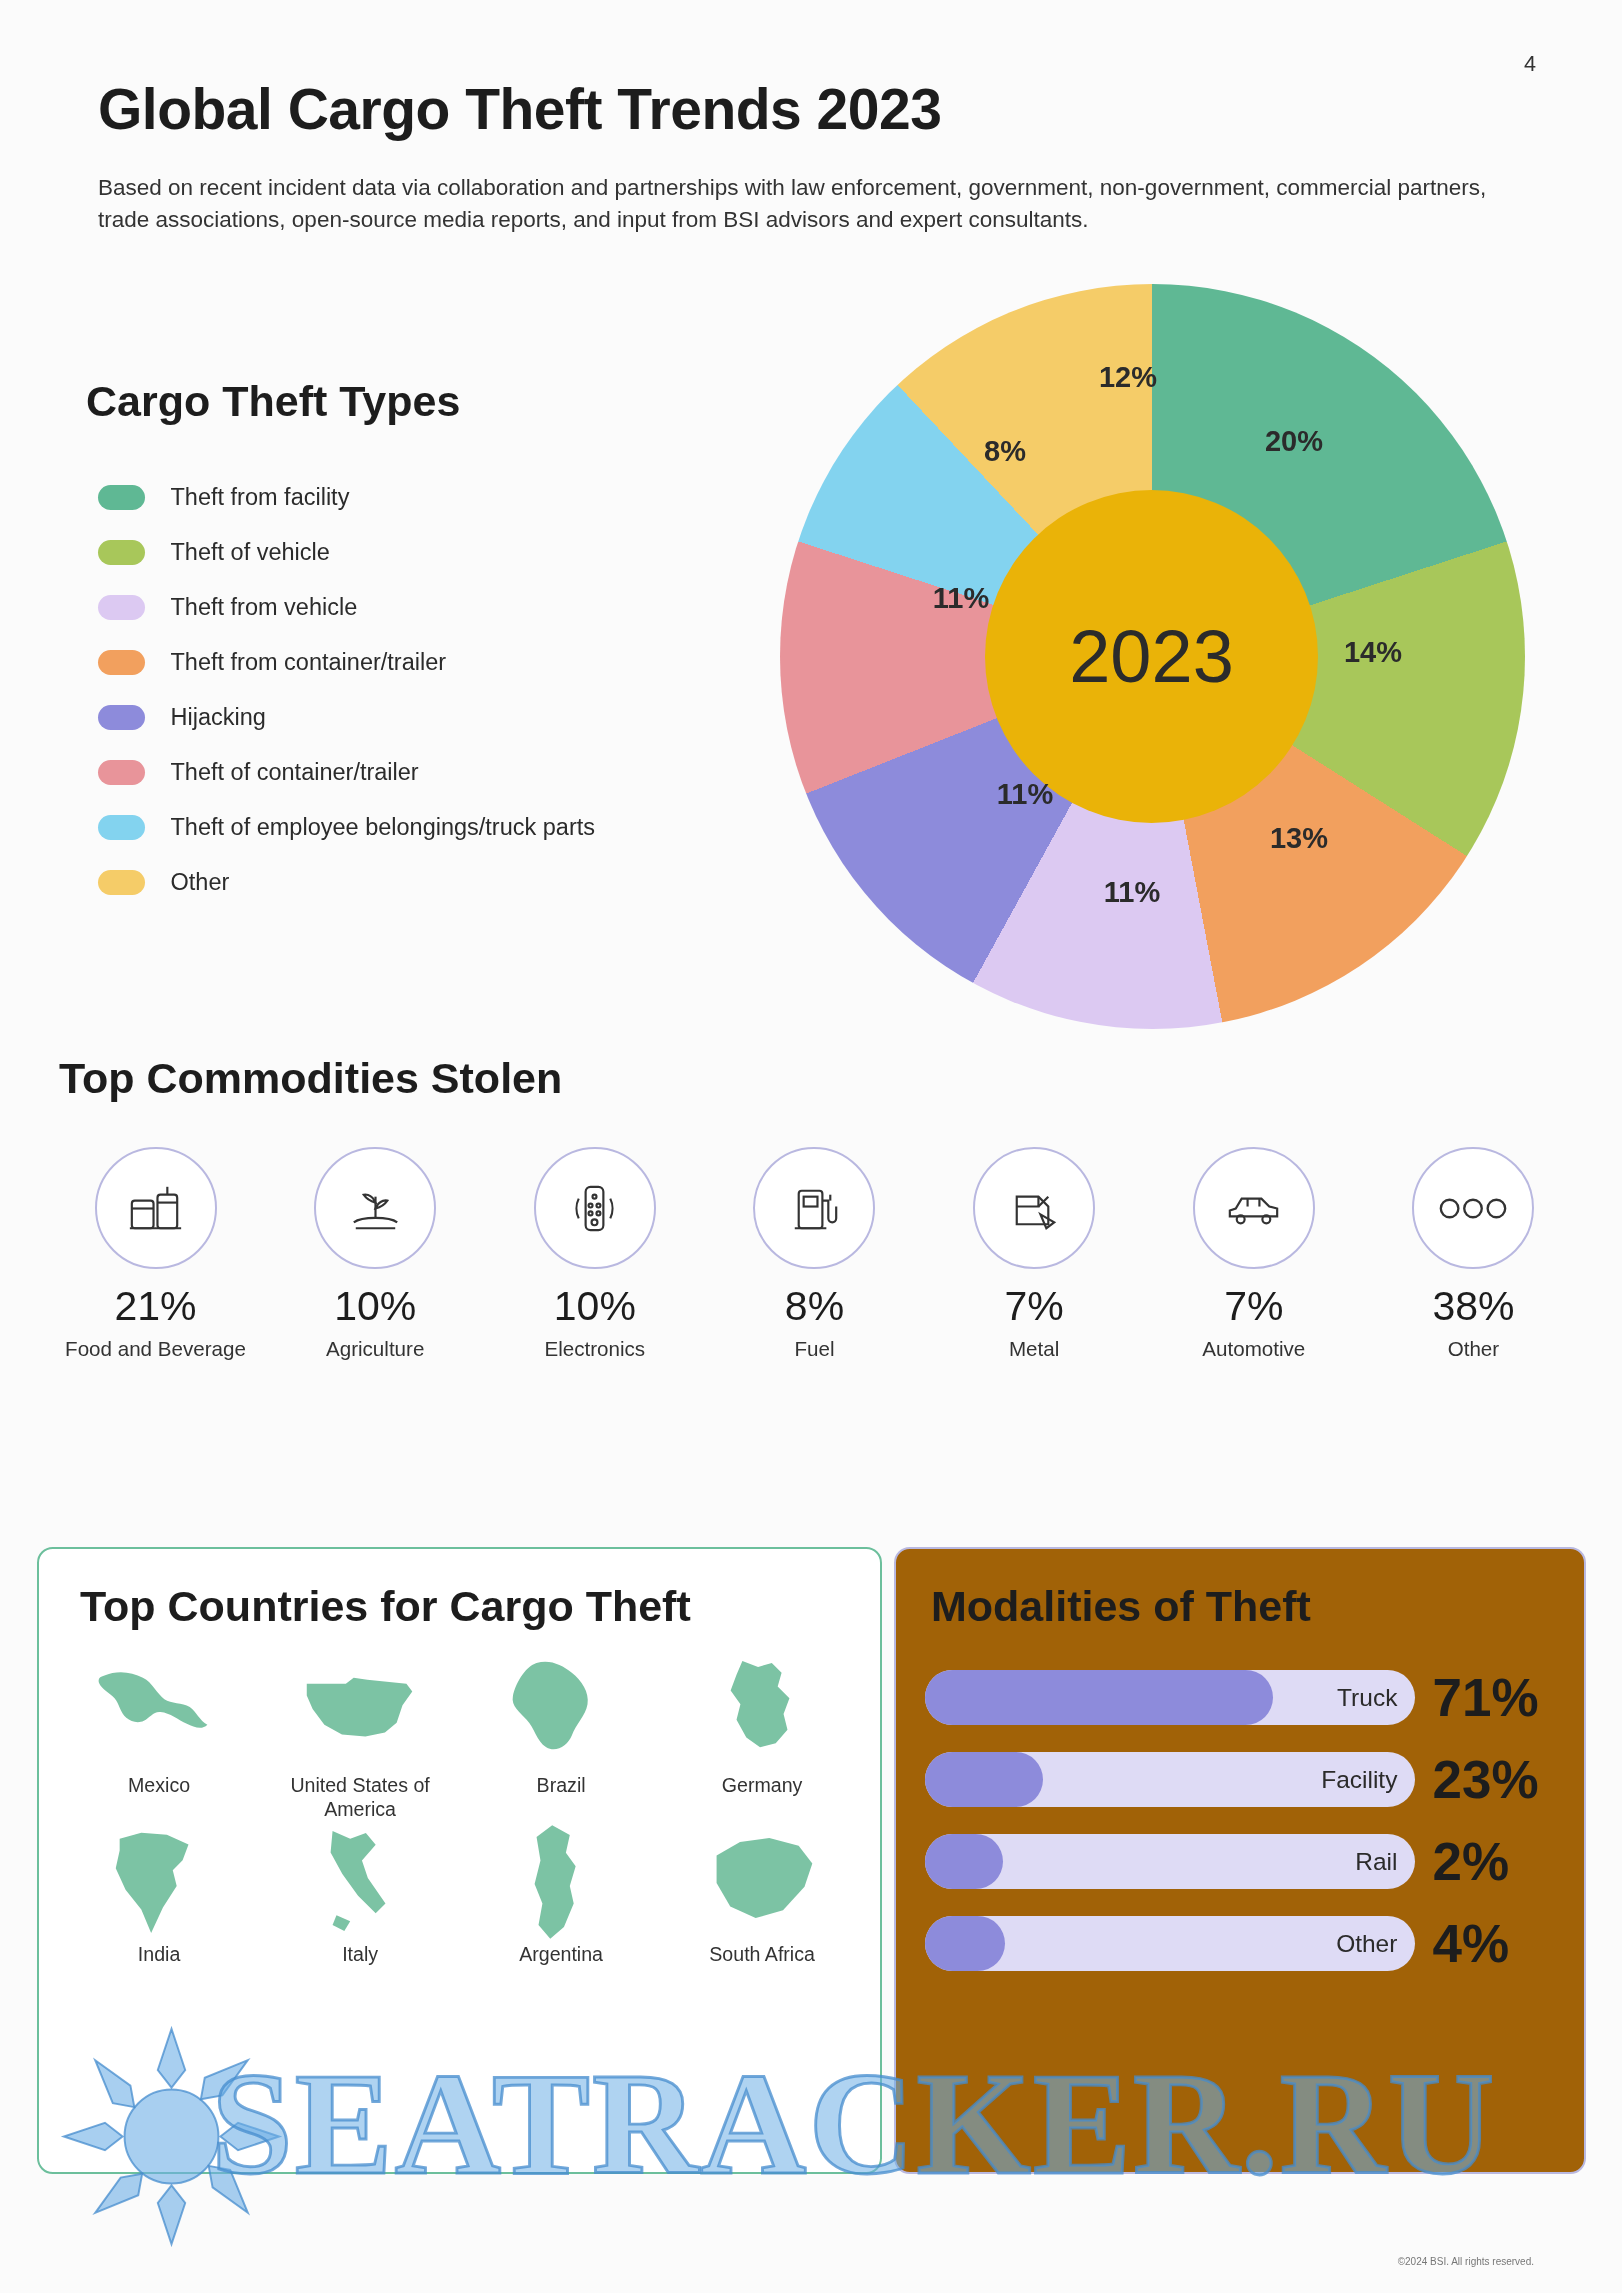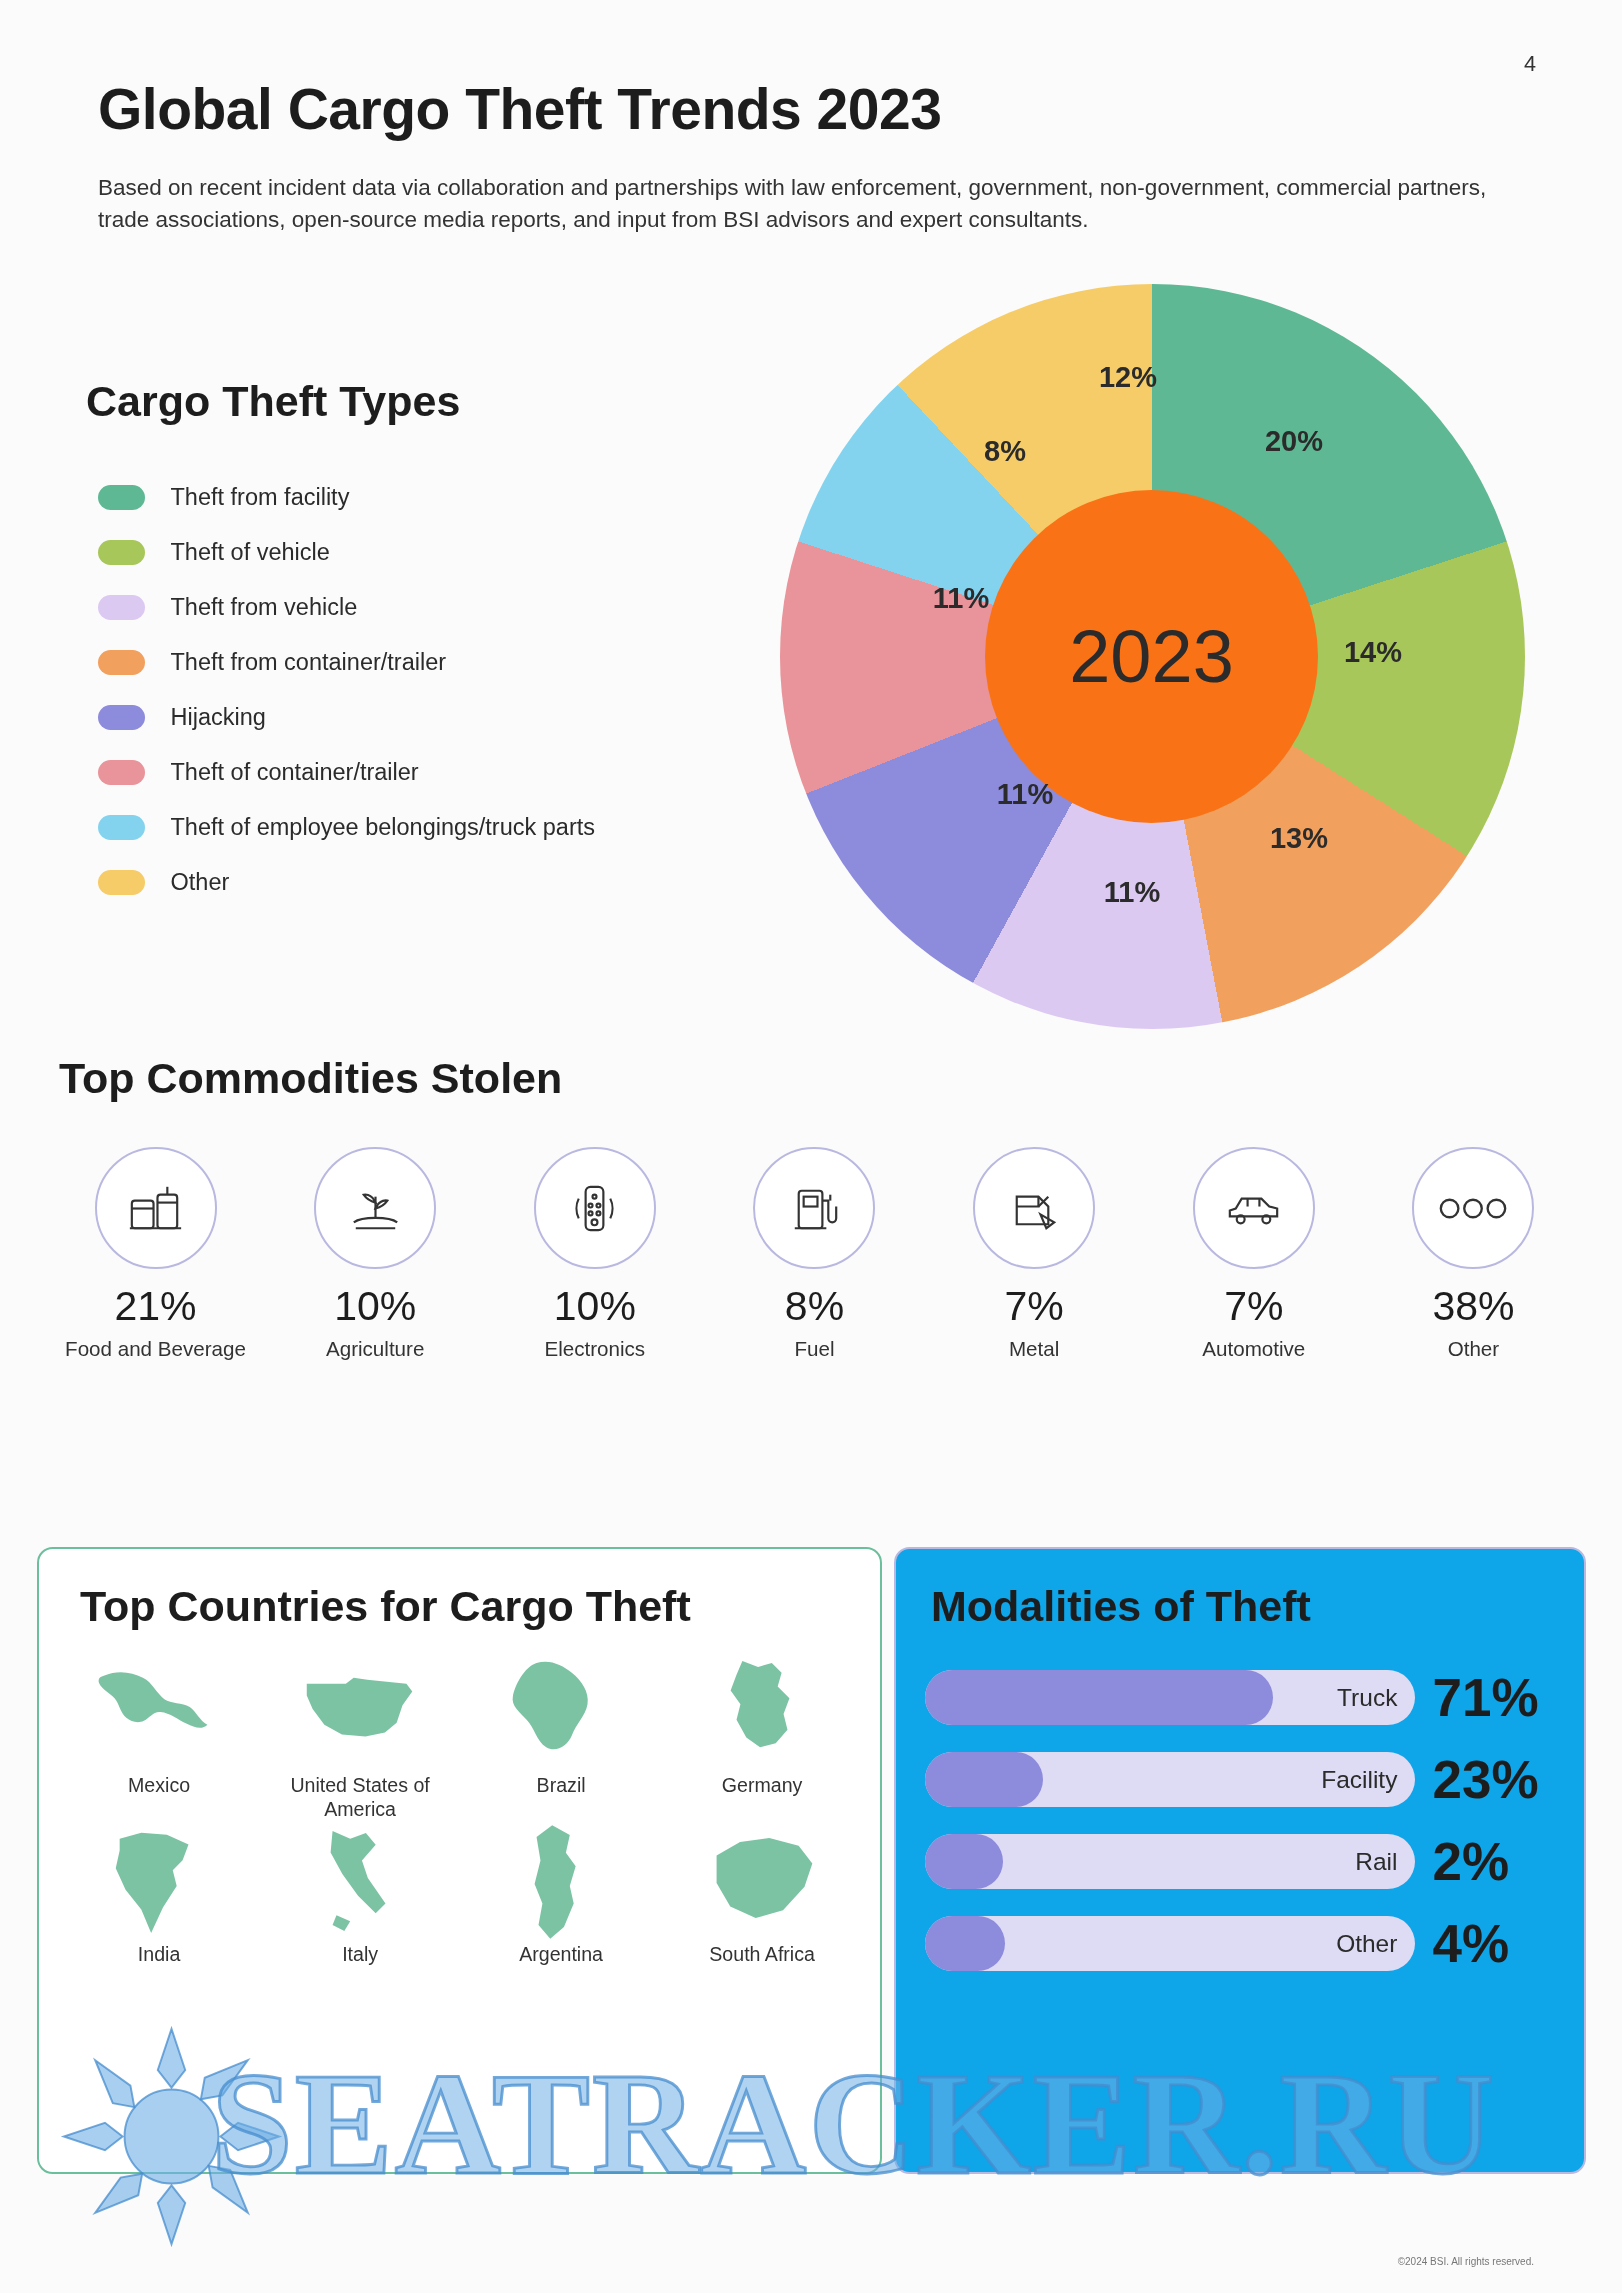--- a/index.html
+++ b/index.html
@@ -37,21 +37,21 @@
   
   .donut-wrap {
     position:absolute; left:760px; top:284px; width:784px; height:774px;
   }
   .donut {
     position:absolute; left:19.6px; top:0; width:745px; height:745px;
     border-radius:50%;
   }
   .donut-hole {
     position:absolute; left:225px; top:206px; width:333px; height:333px;
-    background:#f97316; border-radius:50%;
+    background:#eab308; border-radius:50%;
     display:flex; align-items:center; justify-content:center;
     font-size:74px; color:#2b2b2b;
   }
   .slice-label {
     position:absolute; font-size:29px; font-weight:bold; color:#2b2b2b;
     transform:translate(-50%,-50%);
   }
   
   .commodities-head { position:absolute; left:59px; top:1054px; }
   .commodities {
@@ -67,21 +67,21 @@
   }
   .pct { font-size:41px; margin-top:13.7px; color:#1d1d1d; }
   .cname { font-size:20.6px; margin-top:5.9px; color:#333; line-height:1.25; }
   
   .panel-left {
     position:absolute; left:37px; top:1547px; width:845px; height:627px;
     border:2px solid #6cbf9c; border-radius:15.7px; background:#fff;
   }
   .panel-right {
     position:absolute; left:894px; top:1547px; width:692px; height:627px;
-    border:2px solid #b9b8e0; border-radius:15.7px; background:#0ea5e9;
+    border:2px solid #b9b8e0; border-radius:15.7px; background:#a16207;
   }
   .panel-left h2 { margin:33px 0 0 41px; }
   .panel-right h2 { margin:33px 0 0 35px; }
   .countries {
     margin:21.6px 0 0 19.6px; width:804px;
     display:flex; flex-wrap:wrap;
   }
   .country { width:201px; text-align:center; }
   .country .shape { height:118px; display:flex; align-items:center; justify-content:center; }
   .country .cn { font-size:19.6px; color:#333; line-height:1.2; margin-top:3.9px; }

